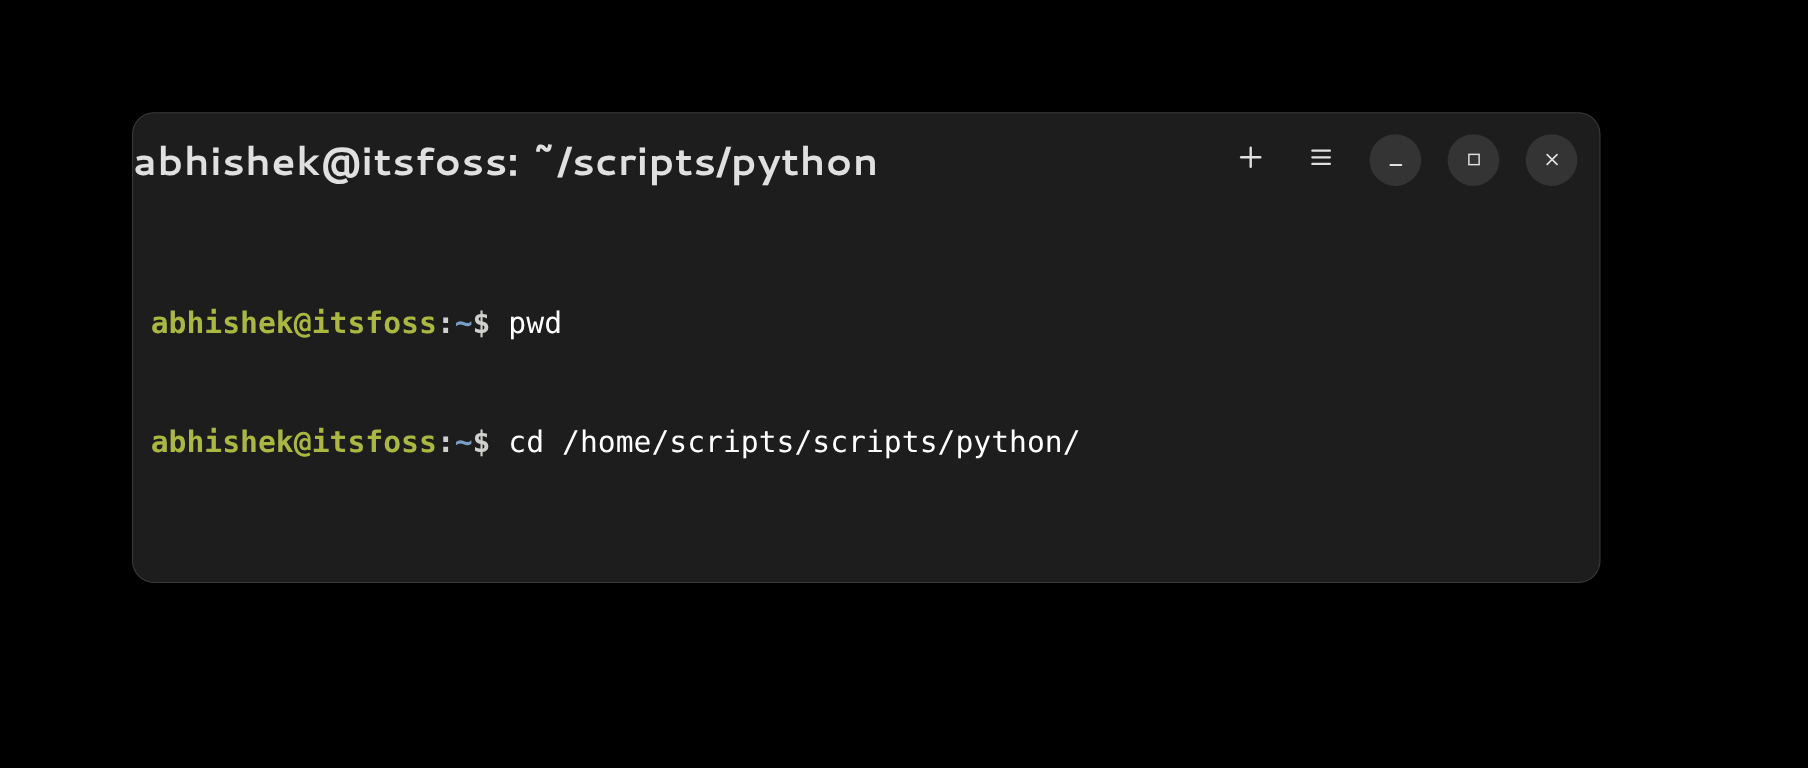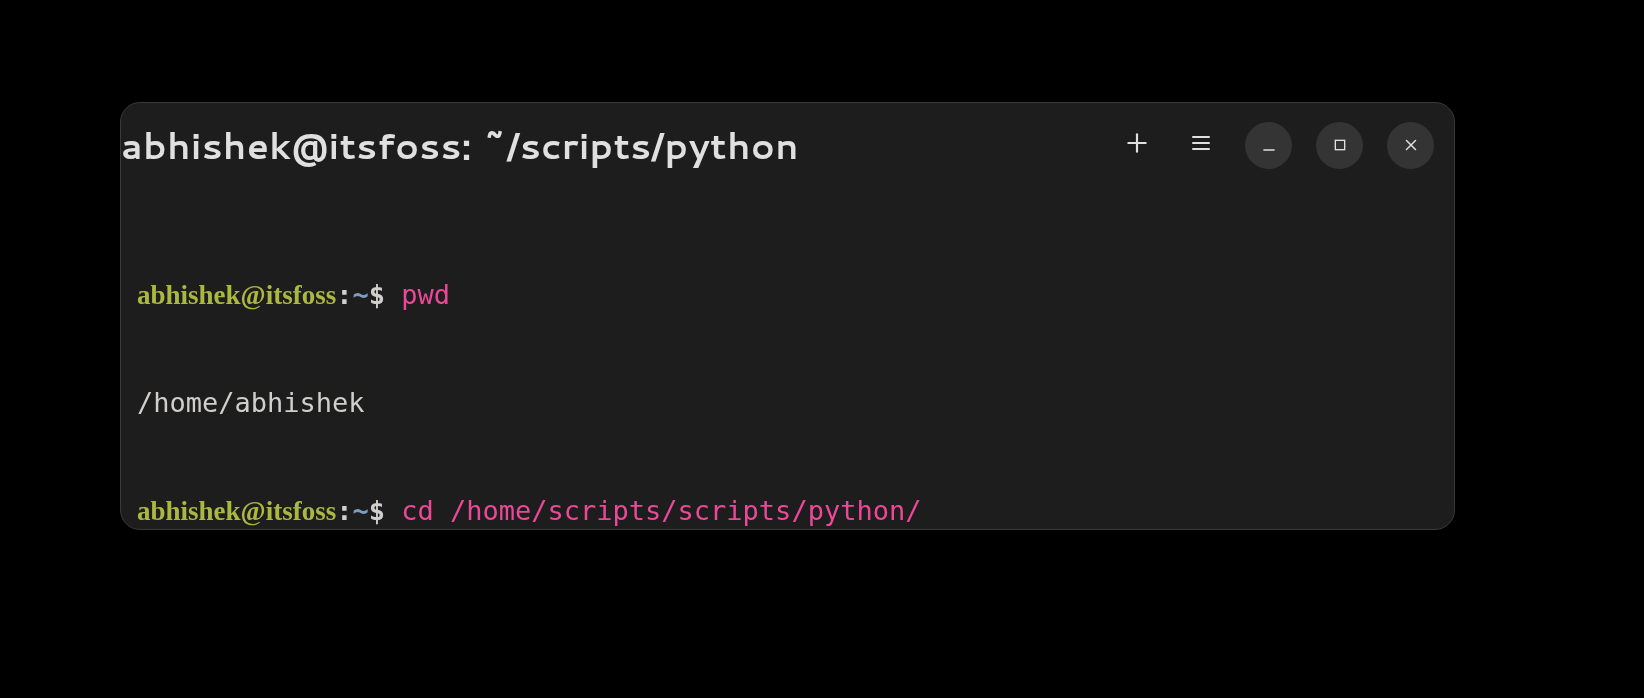--- a/index.html
+++ b/index.html
@@ -76,25 +76,25 @@
     color: #e0e0e0;
   }
   .terminal-body {
     padding: 18px 16px 0 16px;
     font-size: 27px;
     line-height: 36px;
     color: #d0cfcc;
     letter-spacing: 0px;
     white-space: pre;
   }
-  .prompt-user { color: #aab842; font-weight: bold; font-family: Liberation Serif, serif; }
+  .prompt-user { color: #aab842; font-weight: bold; }
   .prompt-colon { color: #d0cfcc; font-weight: bold; }
   .prompt-path { color: #7a9ec2; font-weight: bold; }
   .prompt-dollar { color: #d0cfcc; font-weight: bold; }
-  .cmd { color: #ec4899; }
+  .cmd { color: #ffffff; }
   .out { color: #d0cfcc; }
   .line { display: block; }
 </style>
 </head>
 <body>
 
 <div class="window">
 
   <div class="titlebar">
     <div class="title-text">abhishek@itsfoss: ~/scripts/python</div>
@@ -142,20 +142,19 @@
             <line x1="18" y1="6" x2="6" y2="18"></line>
           </svg>
         </span>
       </div>
 
     </div>
   </div>
 
   <div class="terminal-body">
     <span class="line"><span class="prompt-user">abhishek@itsfoss</span><span class="prompt-colon">:</span><span class="prompt-path">~</span><span class="prompt-dollar">$</span><span class="cmd"> <span>pwd</span></span></span>
-    <span class="line"><span class="out">/home/abhishek</span></span>
     <span class="line"><span class="prompt-user">abhishek@itsfoss</span><span class="prompt-colon">:</span><span class="prompt-path">~</span><span class="prompt-dollar">$</span><span class="cmd"> <span>cd /home/scripts/scripts/python/</span></span></span>
     
     
     
   </div>
 
 </div>
 
 </body></html>

